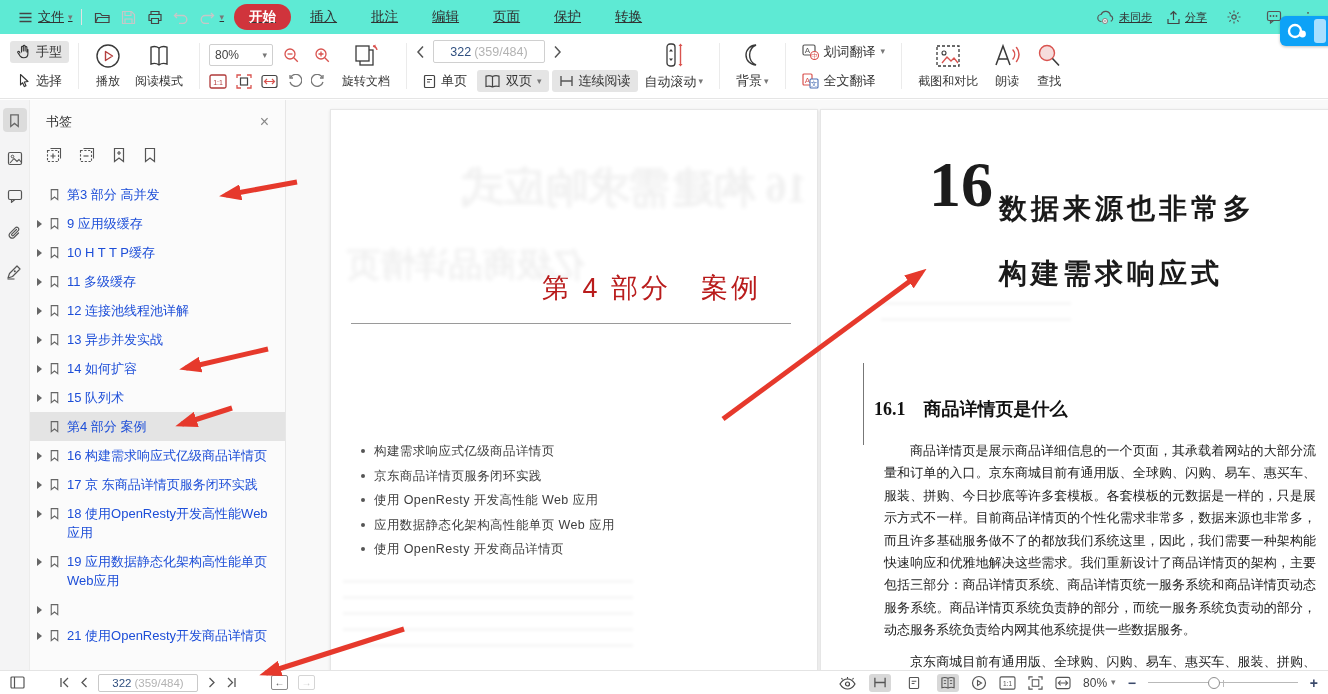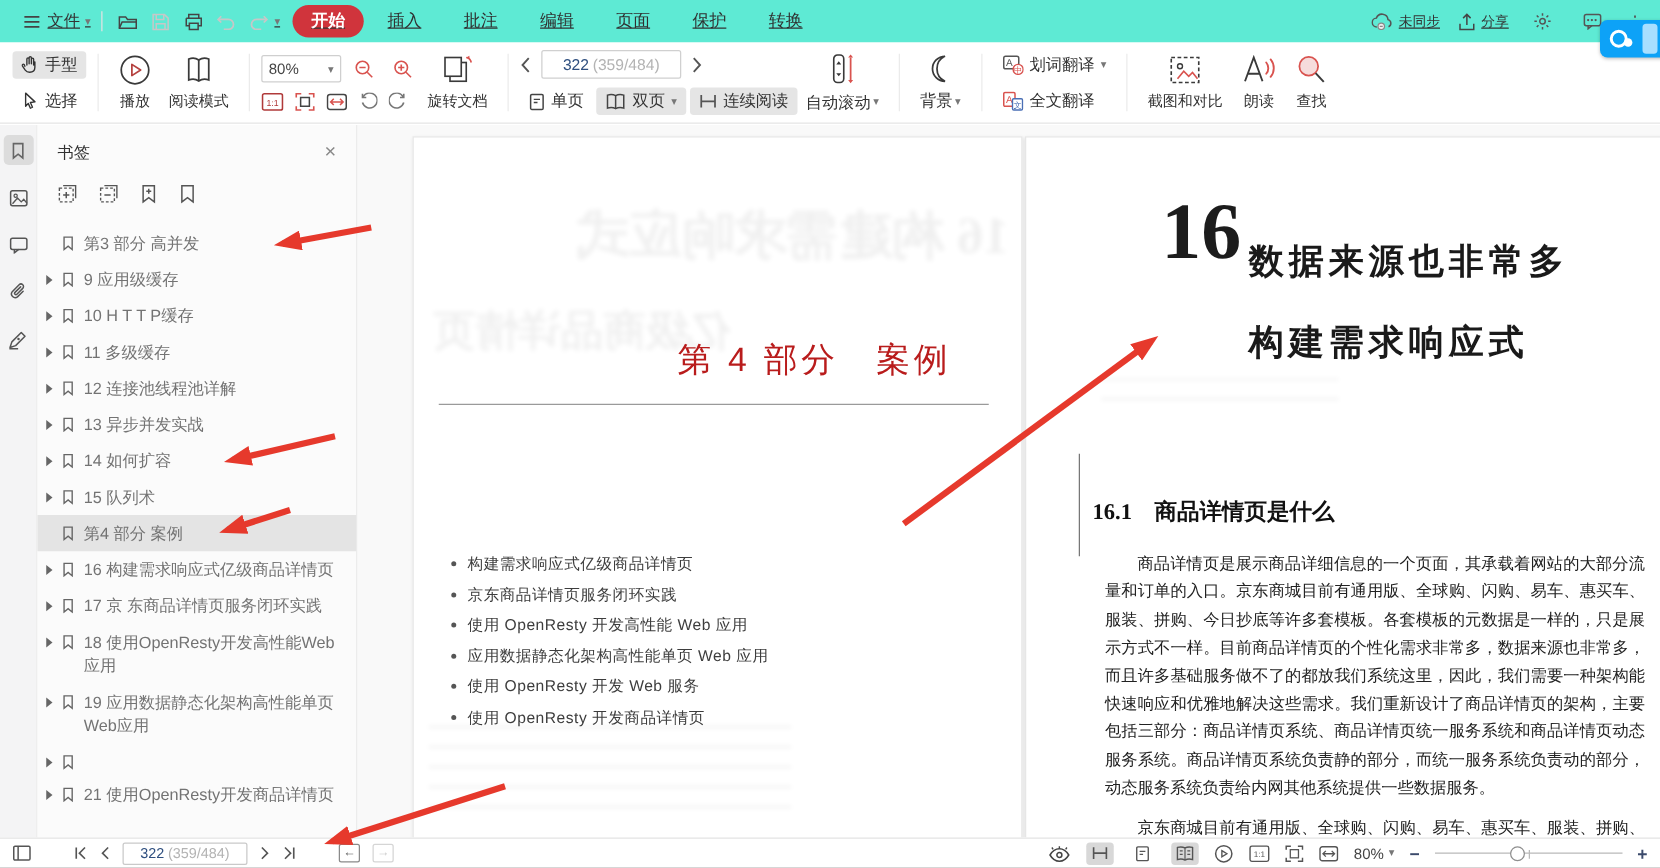--- a/index.html
+++ b/index.html
@@ -35,21 +35,21 @@
 
 .main { position:absolute; top:100px; bottom:24px; left:0; right:0; display:flex; }
 .rail { width:30px; background:#f4f4f5; border-right:1px solid #ececec; display:flex; flex-direction:column; align-items:center; padding-top:8px; gap:14px; flex:none; }
 .rail-btn { width:24px; height:24px; display:flex; align-items:center; justify-content:center; border-radius:4px; }
 .rail-btn.sel { background:#dcdcdc; }
 
 .sidebar { width:256px; background:#fbfbfb; border-right:1px solid #e7e7e7; position:relative; flex:none; }
 .sb-head { display:flex; align-items:center; justify-content:space-between; padding:13px 16px 0 16px; font-size:13px; color:#333; }
 .sb-close { font-size:16px; color:#888; line-height:1; }
 .sb-tools { display:flex; gap:17px; padding:16px 16px 0 16px; }
-.bm-list { list-style:none; margin-top:17px; font-size:13px; color:#737373; }
+.bm-list { list-style:none; margin-top:17px; font-size:13px; color:#1d4ed8; }
 .bm-item { display:flex; align-items:flex-start; padding:5px 8px 5px 0; line-height:19px; cursor:default; }
 .bm-item.active { background:#e4e4e4; }
 .tri { width:18px; flex:none; display:flex; justify-content:center; padding-top:6px; }
 .tri i { width:0; height:0; border-left:5px solid #666; border-top:4px solid transparent; border-bottom:4px solid transparent; }
 .bm-ic { flex:none; margin:3px 6px 0 0; }
 .bm-label { flex:1; }
 
 .content { flex:1; background:#f9f9f9; position:relative; overflow:hidden; }
 .page { position:absolute; top:9px; bottom:-30px; background:#fff; border:1px solid #e6e6e6; box-shadow:0 1px 3px rgba(0,0,0,.10); }
 .page-left { left:44px; width:488px; }
@@ -616,23 +616,20 @@
           <li>
               <span>京东商品详情页服务闭环实践</span>
             </li>
           <li>
               <span>使用 OpenResty 开发高性能 Web 应用</span>
             </li>
           <li>
               <span>应用数据静态化架构高性能单页 Web 应用</span>
             </li>
           <li>
-              <span>使用 OpenResty 开发 Web 服务</span>
-            </li>
-          <li>
               <span>使用 OpenResty 开发商品详情页</span>
             </li>
         </ul>
         <div class="gsmudge" style="left:12px; top:470px; width:290px; height:70px;"></div>
       </div>
 
       <div class="page page-right">
         <div class="chap-num">16</div>
         <div class="chap-t1">数据来源也非常多</div>
         <div class="chap-t2">构建需求响应式</div>

